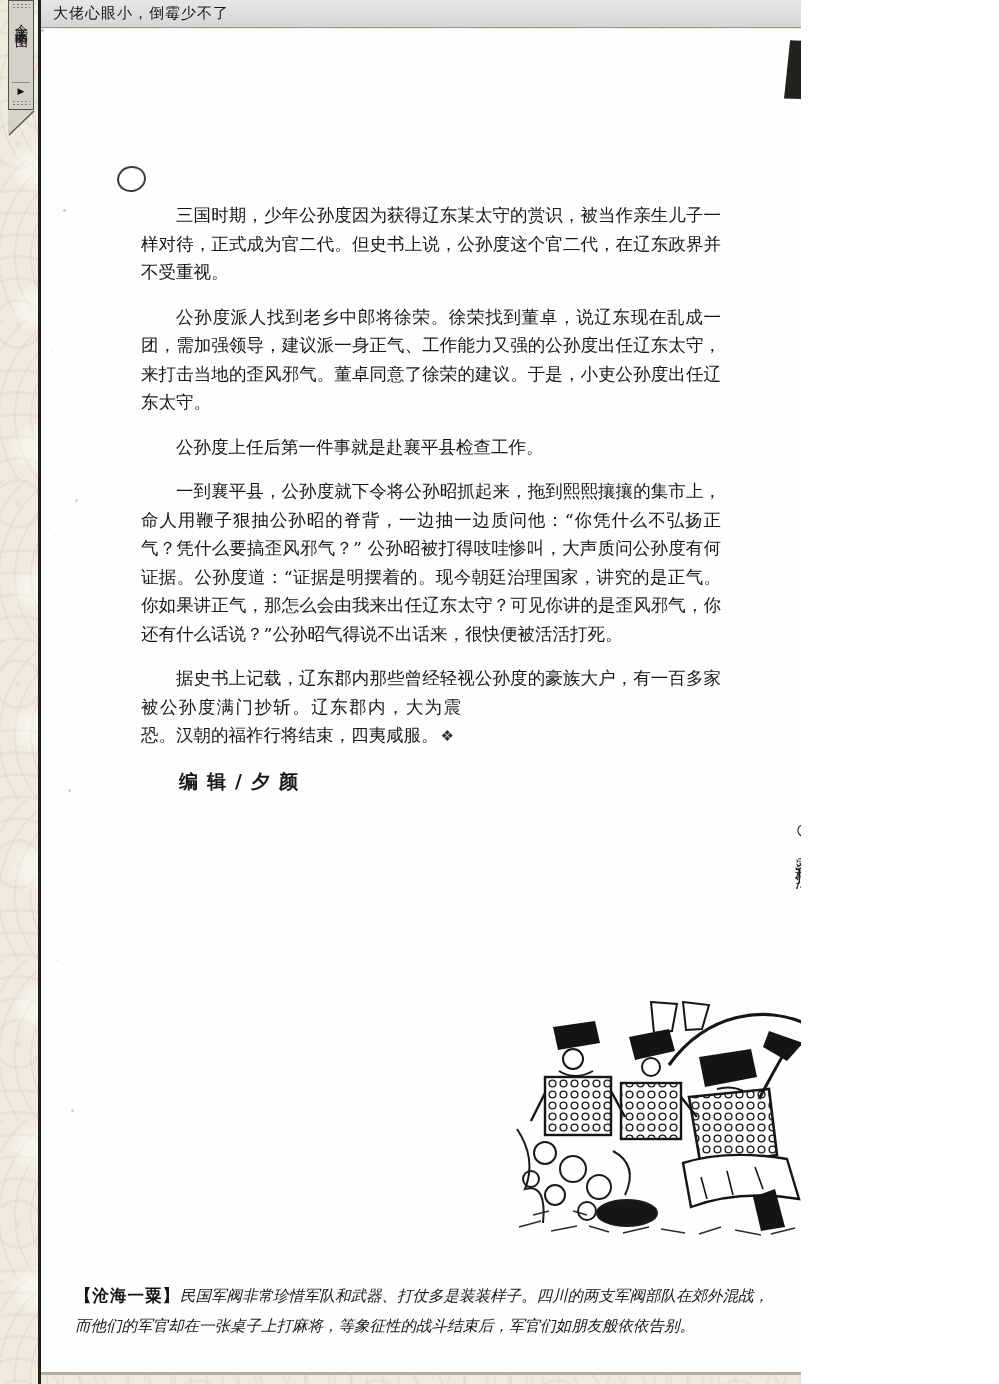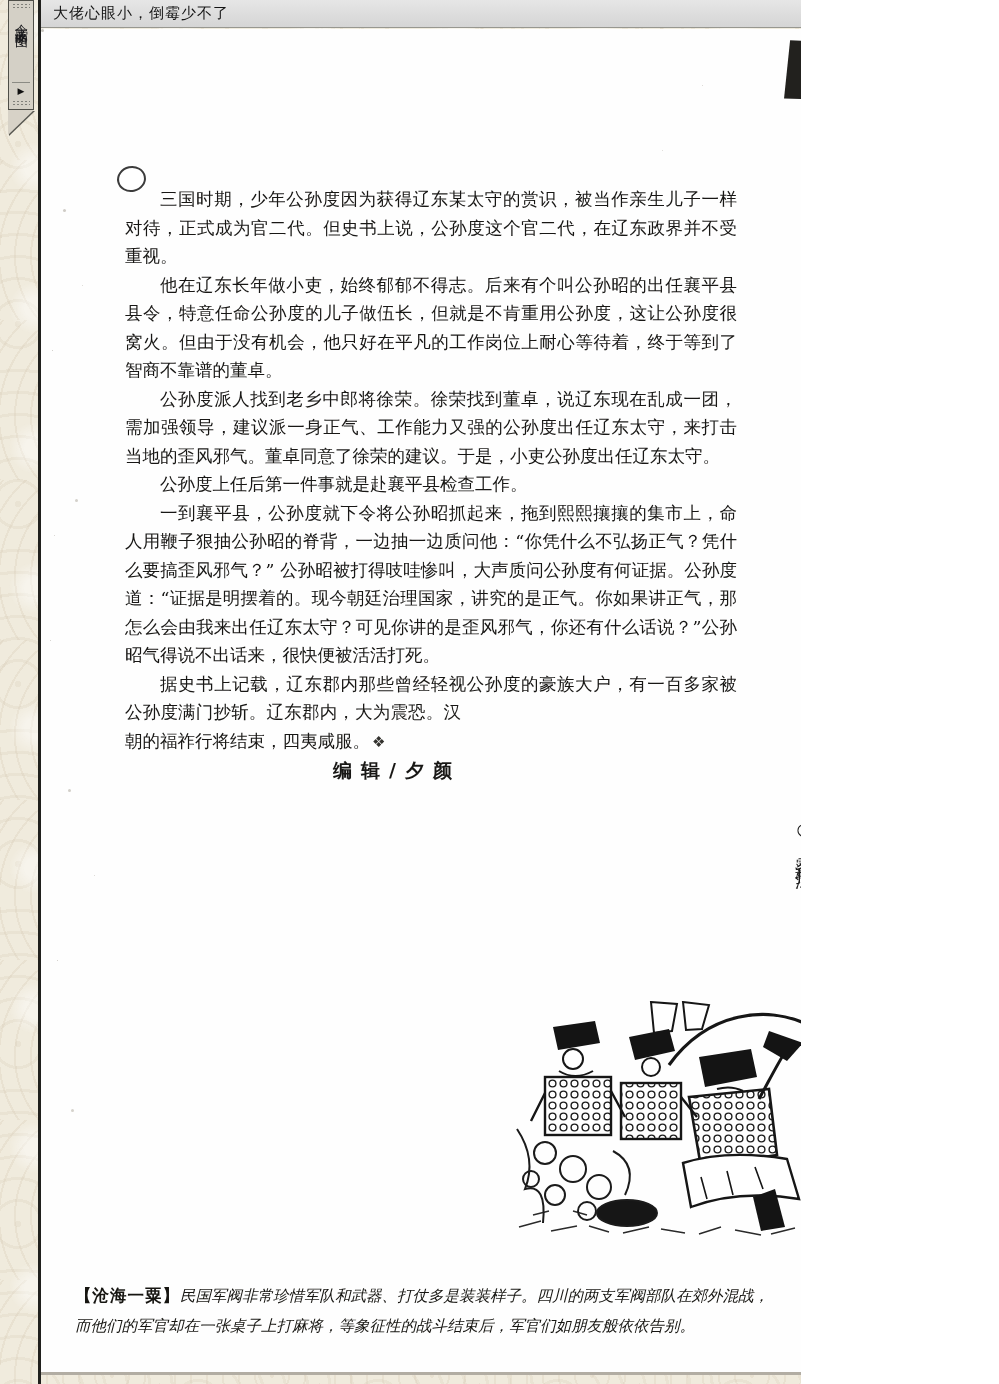--- a/index.html
+++ b/index.html
@@ -70,23 +70,23 @@
     writing-mode:vertical-rl;text-orientation:upright;
     font-size:43px;letter-spacing:16px;color:#1f1e1c;transform:rotate(-.6deg);
     font-family:"DejaVu Sans",sans-serif;}
   .vauthor{position:absolute;left:752px;top:790px;height:160px;
     writing-mode:vertical-rl;text-orientation:upright;
     font-size:17px;letter-spacing:5px;color:#1b1b1b;}
   
   .article{position:absolute;left:84px;top:156px;width:612px;
     font-family:"DejaVu Serif",serif;font-size:17.5px;line-height:28.5px;
     color:#181715;text-align:justify;}
-  .article p{margin:0;text-indent:2em;}
+  .article p{margin:16px;text-indent:2em;}
   .illu-spacer{float:right;width:276px;height:252px;shape-outside:inset(30px 0 0 0);}
-  .editor{margin:0;text-align:right;padding-right:10px;font-size:19px;font-weight:bold;
+  .editor{margin:0;padding-right:10px;font-size:19px;font-weight:bold;
     letter-spacing:9px;text-indent:0;}
   .orn{font-size:15px;color:#33322e;letter-spacing:0;padding-left:2px;}
   .illustration{position:absolute;left:462px;top:972px;width:406px;height:237px;}
   
   .footer{position:absolute;left:34px;top:1252px;width:706px;
     font-size:15.5px;line-height:30px;color:#161511;font-family:"DejaVu Serif",serif;
     font-style:italic;}
   .footer b{font-style:normal;font-weight:bold;font-size:16.5px;letter-spacing:1px;text-align:right;}
   
   .pagenum{position:absolute;left:762px;top:1248px;width:130px;height:90px;}
@@ -132,21 +132,20 @@
     </div>
 
     <div class="vtitle">大佬心眼小，倒霉少不了</div>
 
     <div class="vauthor">
       <span>◎</span><span>雾满拦江</span>
     </div>
 
     <div class="article">
       <p>三国时期，少年公孙度因为获得辽东某太守的赏识，被当作亲生儿子一样对待，正式成为官二代。但史书上说，公孙度这个官二代，在辽东政界并不受重视。</p>
-      <p>他在辽东长年做小吏，始终郁郁不得志。后来有个叫公孙昭的出任襄平县县令，特意任命公孙度的儿子做伍长，但就是不肯重用公孙度，这让公孙度很窝火。但由于没有机会，他只好在平凡的工作岗位上耐心等待着，终于等到了智商不靠谱的董卓。</p>
       <p>公孙度派人找到老乡中郎将徐荣。徐荣找到董卓，说辽东现在乱成一团，需加强领导，建议派一身正气、工作能力又强的公孙度出任辽东太守，来打击当地的歪风邪气。董卓同意了徐荣的建议。于是，小吏公孙度出任辽东太守。</p>
       <p>公孙度上任后第一件事就是赴襄平县检查工作。</p>
       <p>一到襄平县，公孙度就下令将公孙昭抓起来，拖到熙熙攘攘的集市上，命人用鞭子狠抽公孙昭的脊背，一边抽一边质问他：“你凭什么不弘扬正气？凭什么要搞歪风邪气？” 公孙昭被打得吱哇惨叫，大声质问公孙度有何证据。公孙度道：“证据是明摆着的。现今朝廷治理国家，讲究的是正气。你如果讲正气，那怎么会由我来出任辽东太守？可见你讲的是歪风邪气，你还有什么话说？”公孙昭气得说不出话来，很快便被活活打死。</p>
       <div class="illu-spacer"></div>
       <p><span>据史书上记载，辽东郡内那些曾经轻视公孙度的豪族大户，有一百多家被公孙度满门抄斩。辽东郡内，大为震恐。汉朝的福祚行将结束，四夷咸服。</span><span class="orn">❖</span></p>
       <p class="editor">编辑/夕颜</p>
     </div>
 
     <svg class="illustration" viewBox="0 0 406 237">
       <defs>

